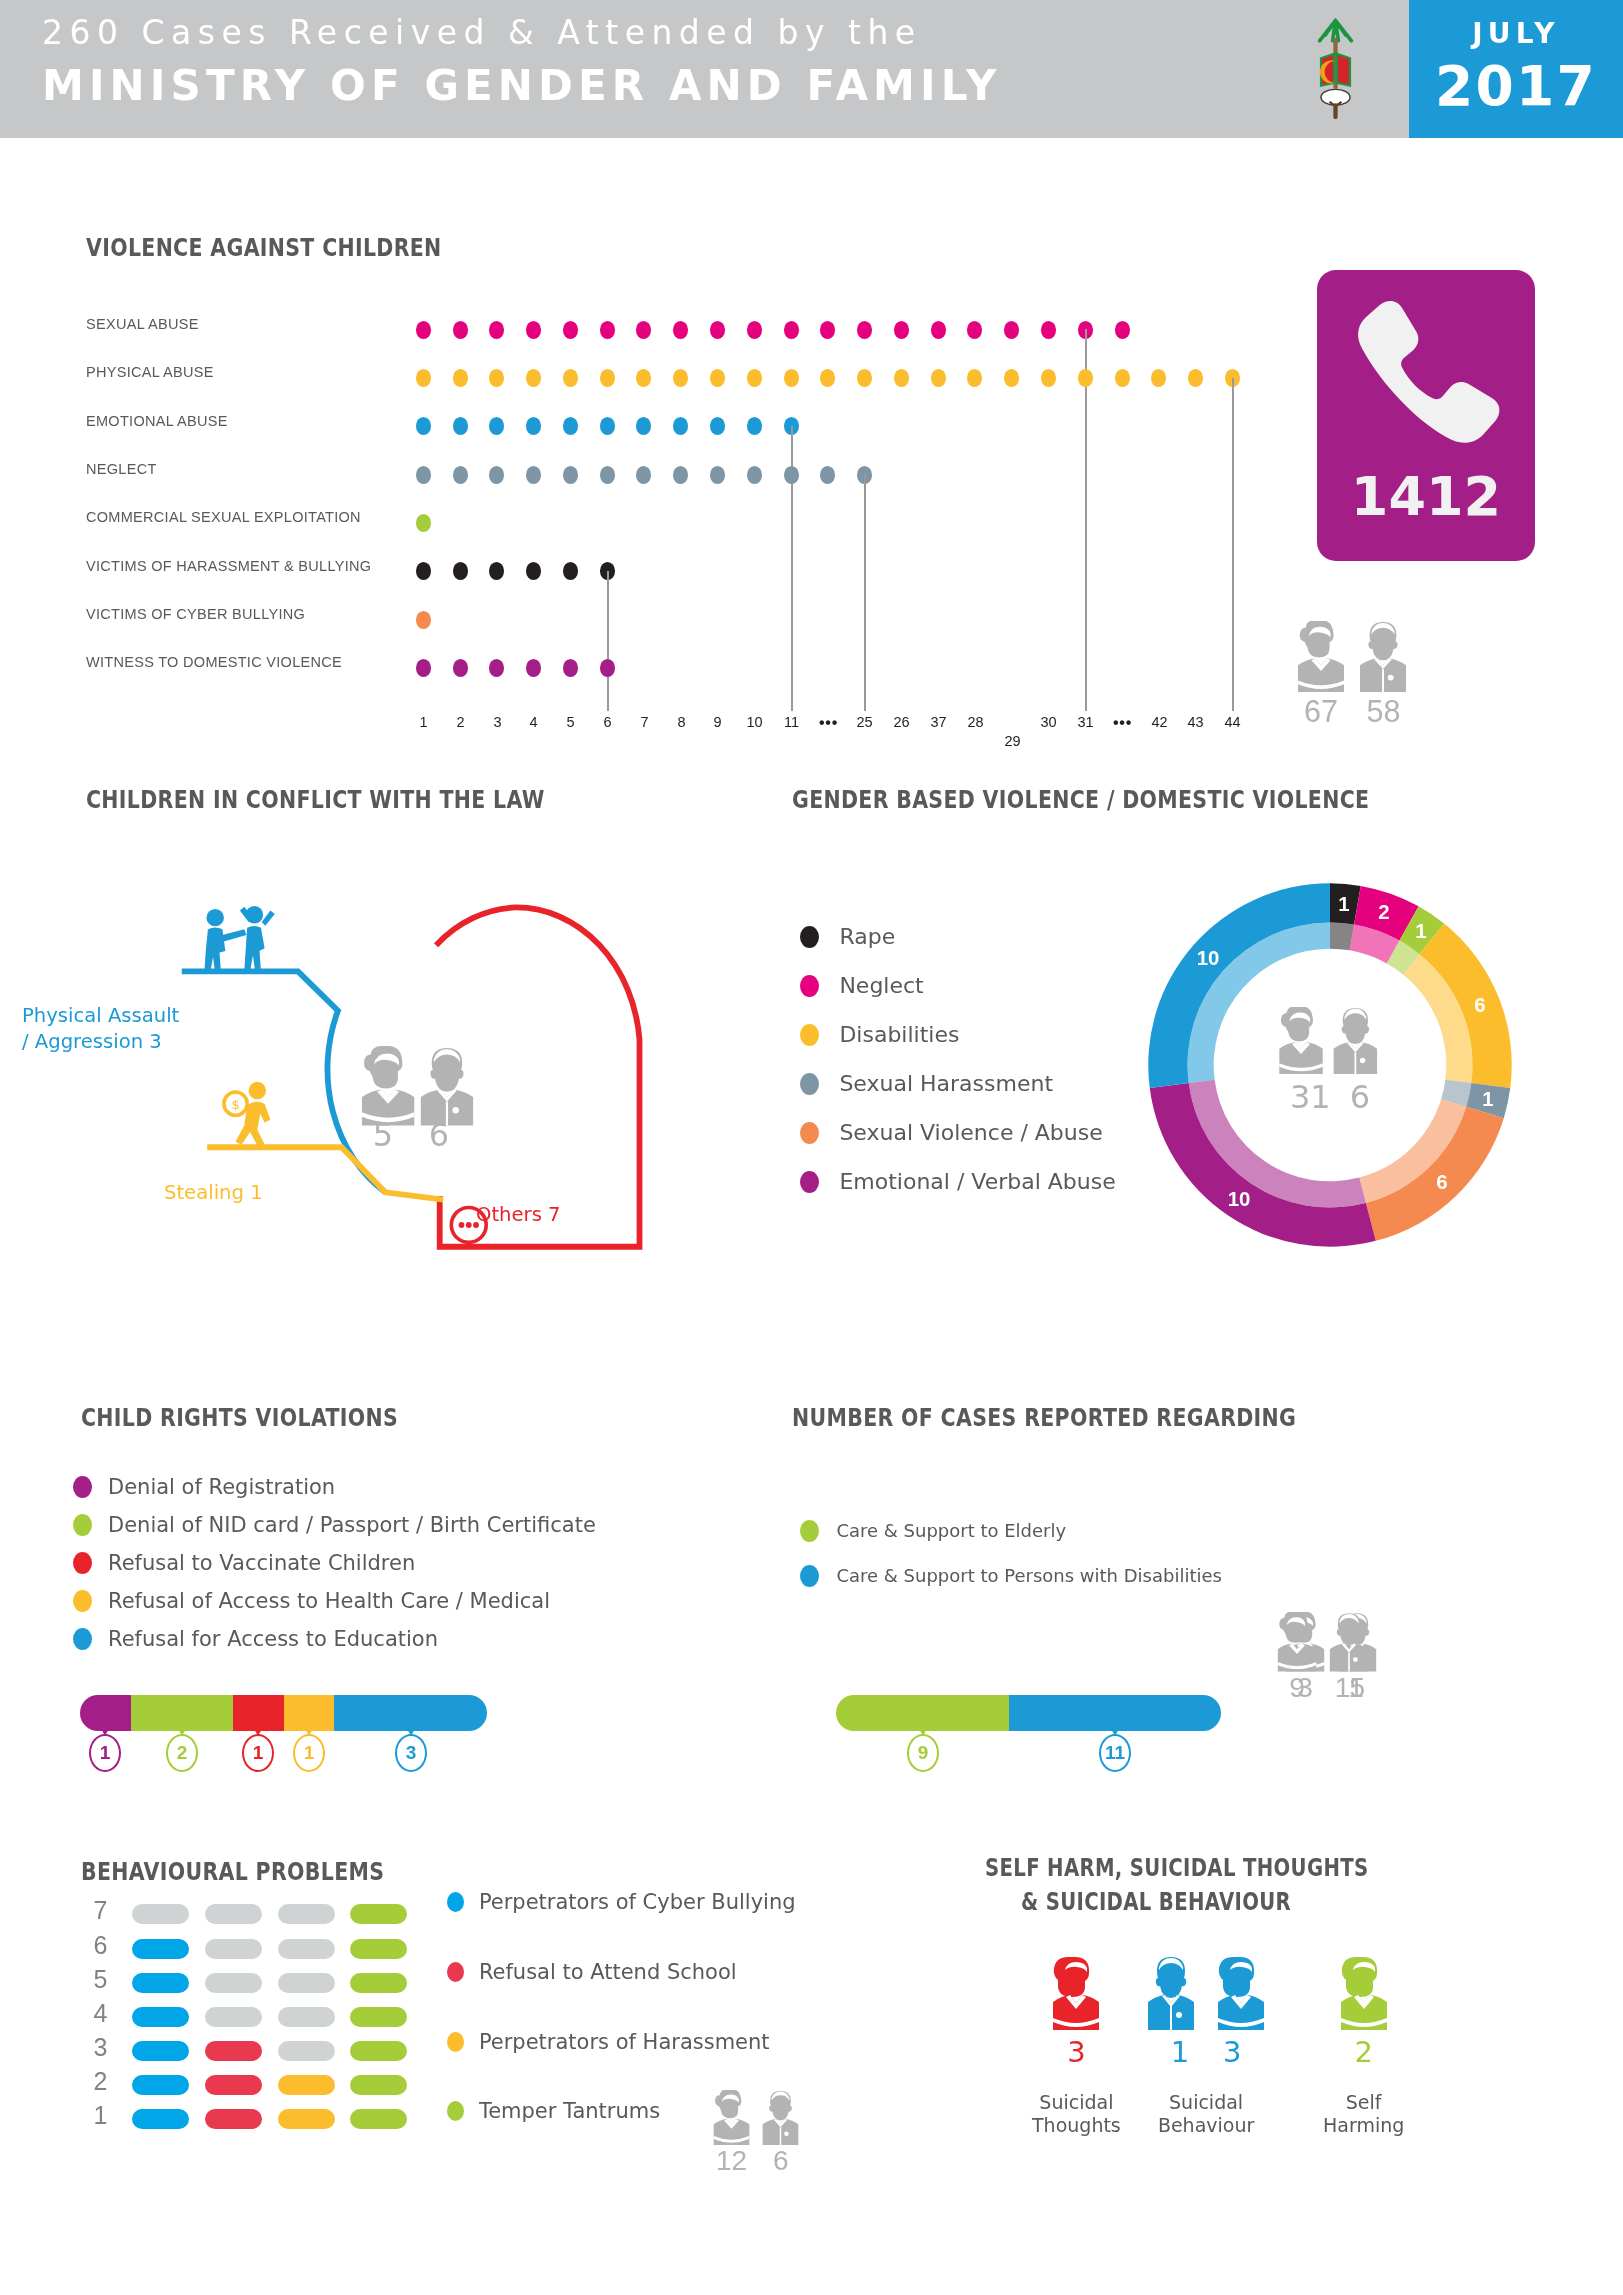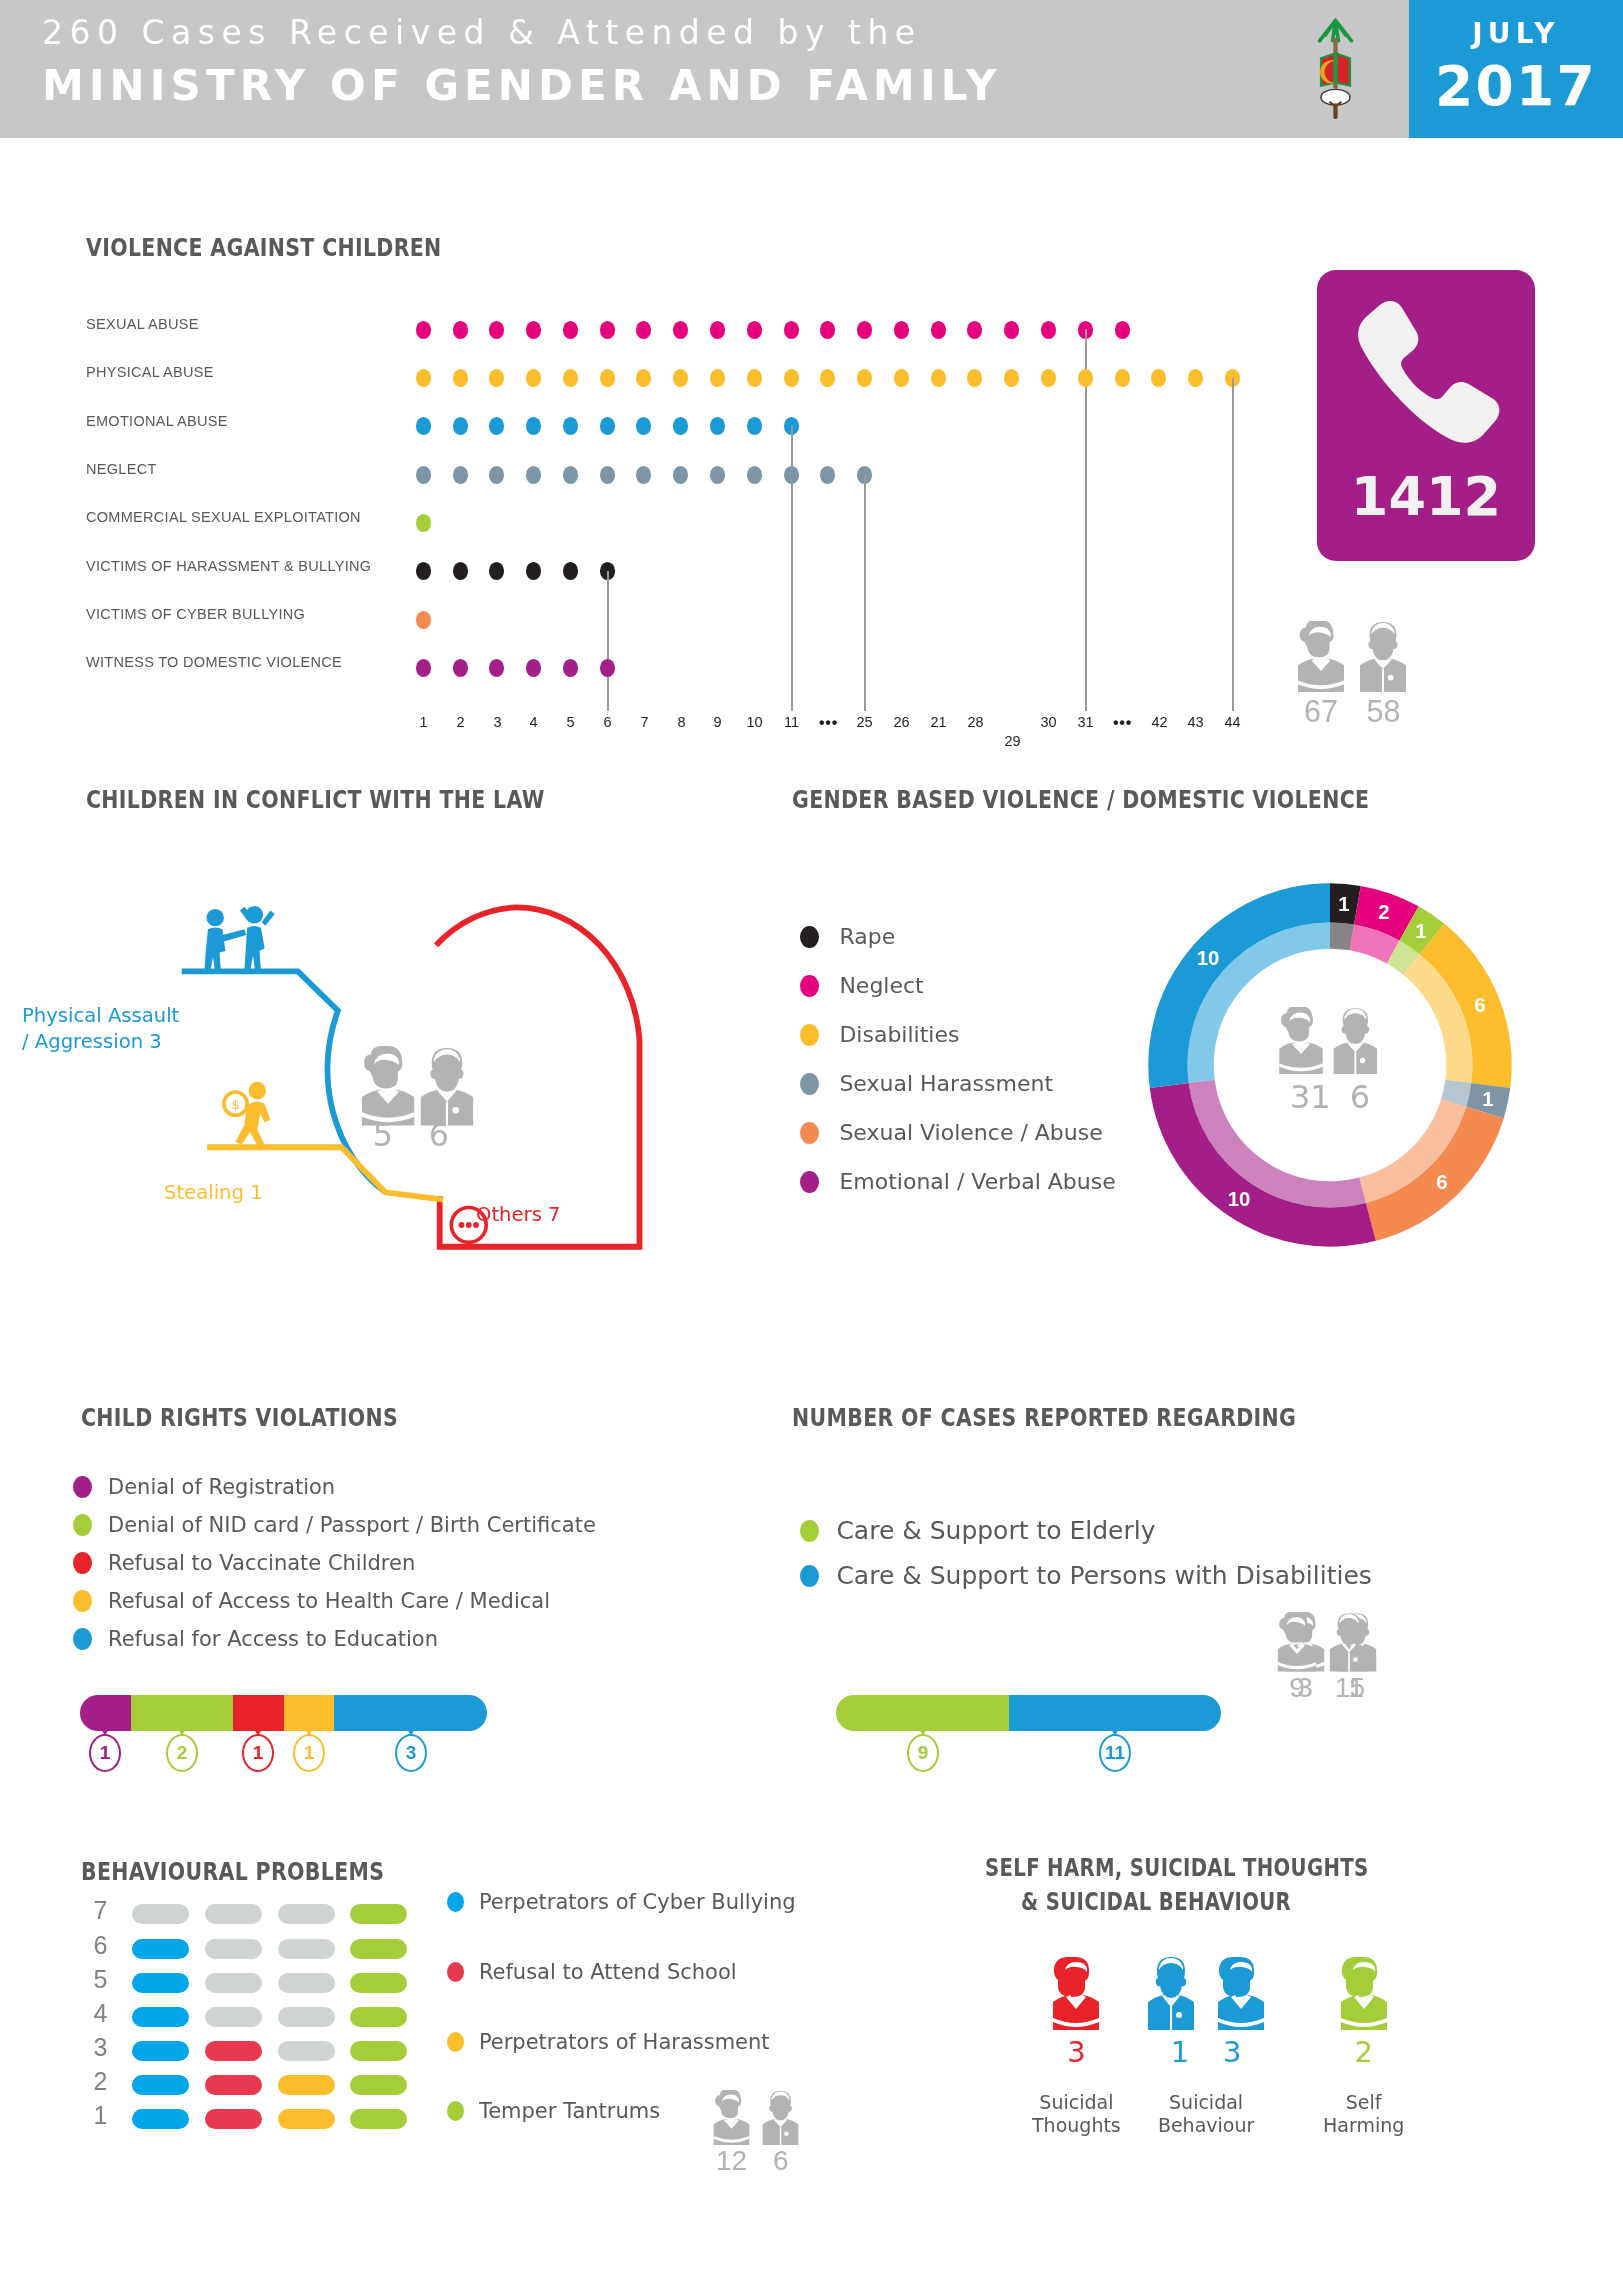--- a/index.html
+++ b/index.html
@@ -125,21 +125,21 @@
     position: absolute; left: 50%; top: -9.4px; margin-left: -6.5px;
     width: 0; height: 0; border-left: 6.5px solid transparent; border-right: 6.5px solid transparent;
     border-top: 11.6px solid;
   }
 
   
   #ncr-title { left: 792px; top: 1403px; font-size: 25px; }
   .ncr-legend { position: absolute; left: 800px; top: 1508px; }
   .ncr-item { display: flex; align-items: center; height: 45px; }
   .ncr-swatch { width: 19px; height: 22px; border-radius: 50%; margin-right: 17.4px; flex: 0 0 auto; }
-  .ncr-label { font-size: 25px; color: #58595b; font-family: "DejaVu Sans", sans-serif; white-space: nowrap; }
+  .ncr-label { font-size: 18px; color: #58595b; font-family: "DejaVu Sans", sans-serif; white-space: nowrap; }
 
   
   #bhv-title { left: 81px; top: 1857px; font-size: 25px; }
   .bhv-rownum {
     position: absolute; width: 29px; text-align: center; font-size: 25px; color: #808285;
     font-weight: 300; font-family: "Liberation Sans", sans-serif;
   }
   .bhv-cell { position: absolute; width: 57px; height: 20.4px; border-radius: 10.2px; }
   .bhv-legend { position: absolute; }
   .bhv-legitem { display: flex; align-items: center; }
@@ -293,21 +293,21 @@
     <div class="vac-tick" style="left: 554px; top: 714px;">5</div>
     <div class="vac-tick" style="left: 591px; top: 714px;">6</div>
     <div class="vac-tick" style="left: 628px; top: 714px;">7</div>
     <div class="vac-tick" style="left: 665px; top: 714px;">8</div>
     <div class="vac-tick" style="left: 701px; top: 714px;">9</div>
     <div class="vac-tick" style="left: 738px; top: 714px;">10</div>
     <div class="vac-tick" style="left: 775px; top: 714px;">11</div>
     <div class="vac-tick ell" style="left: 812px; top: 714px;">•••</div>
     <div class="vac-tick" style="left: 848px; top: 714px;">25</div>
     <div class="vac-tick" style="left: 885px; top: 714px;">26</div>
-    <div class="vac-tick" style="left: 922px; top: 714px;">21</div>
+    <div class="vac-tick" style="left: 922px; top: 714px;">37</div>
     <div class="vac-tick" style="left: 959px; top: 714px;">28</div>
     <div class="vac-tick" style="left: 996px; top: 733px;">29</div>
     <div class="vac-tick" style="left: 1032px; top: 714px;">30</div>
     <div class="vac-tick" style="left: 1069px; top: 714px;">31</div>
     <div class="vac-tick ell" style="left: 1106px; top: 714px;">•••</div>
     <div class="vac-tick" style="left: 1143px; top: 714px;">42</div>
     <div class="vac-tick" style="left: 1179px; top: 714px;">43</div>
     <div class="vac-tick" style="left: 1216px; top: 714px;">44</div>
   </div>
 

